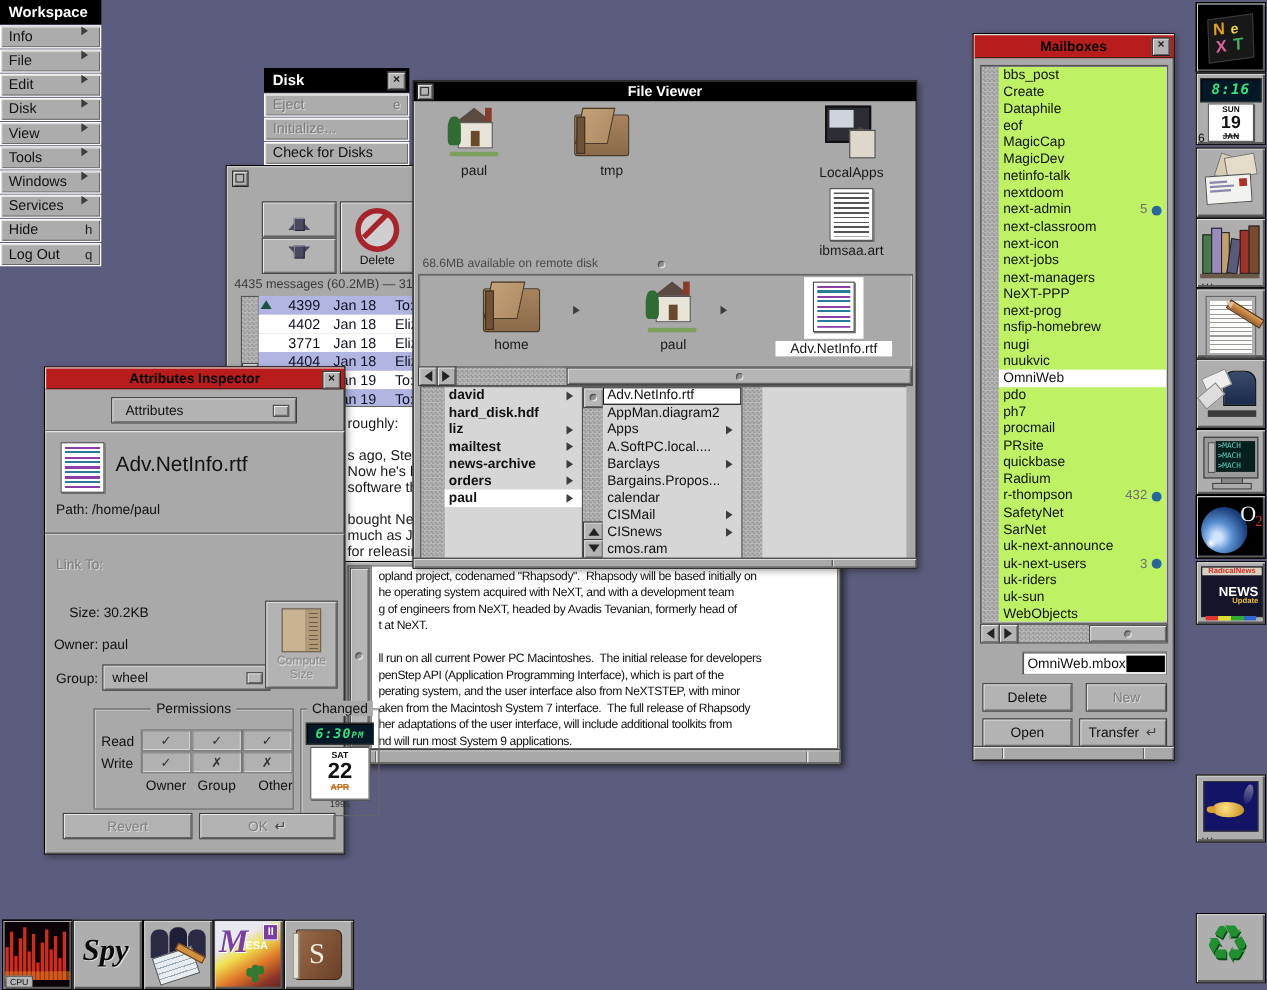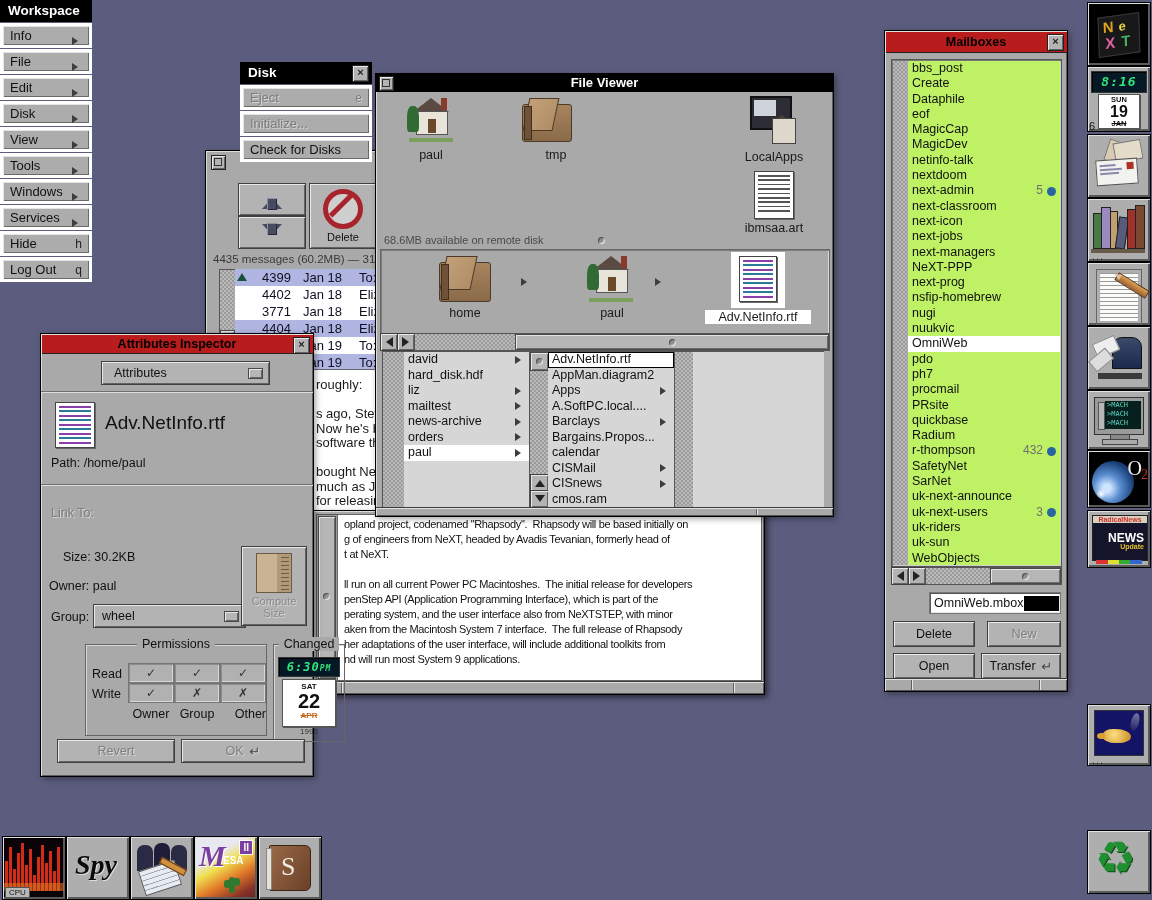--- a/index.html
+++ b/index.html
@@ -32,23 +32,23 @@
     box-shadow:inset 1px 1px 0 #e6e6e6, inset -1px -1px 0 #6a6a6a;}
   .hsep{position:absolute;left:0;right:0;height:2px;
     background:linear-gradient(#6f6f6f 0 1px,#dedede 1px 2px);}
   .popup-glyph{position:absolute;right:6px;top:50%;margin-top:-5px;width:13px;height:9px;background:#b6b6b6;
     border:1px solid #4a4a4a;box-shadow:inset 1px 1px 0 #e8e8e8, inset -1px -1px 0 #666;}
   .ret-glyph{font-size:13px;color:#444;margin-left:6px;}
   
   .menu{position:absolute;}
   .menu .m-title{height:20px;background:#000;color:#fff;font-weight:bold;font-size:13.5px;
     line-height:20px;padding-left:7px;border:1px solid #000;position:relative;}
-  .menu-item{position:relative;height:19px;margin-top:1px;background:#acacac;border:3px solid #ffffff;
+  .menu-item{position:relative;height:19px;margin-top:1px;background:#acacac;border:1px solid #ffffff;
     box-shadow:inset 1px 1px 0 #e4e4e4, inset -1px -1px 0 #6a6a6a;
-    font-size:13px;line-height:18px;padding:0 7px;display:flex;align-items:flex-end;}
+    font-size:13px;line-height:18px;padding:0 7px;display:flex;align-items:flex-start;}
   .menu-item .lbl{flex:1;}
   .menu-item.disabled .lbl,.menu-item.disabled .key{color:#7d7d7d;text-shadow:1px 1px 0 #d6d6d6;}
   .menu-item .key{font-size:12px;color:#222;}
   .menu-arrow{display:none;width:0;height:0;border:4px solid transparent;border-left:6px solid #3d3d3d;margin-left:4px;}
   .menu-arrow.show{display:block;}
   
   .mailrow{display:flex;height:17px;line-height:17px;font-size:13px;color:#101022;background:#fff;align-items:center;}
   .mailrow.hl{background:#b1b5e1;}
   .mr-num{width:42px;text-align:right;}
   .mr-date{width:50px;margin-left:12px;}
@@ -234,20 +234,21 @@
   <div class="nx-win" style="left:312px;top:510px;width:451px;height:183px;">
     <div class="abs" style="left:3px;top:3px;width:20px;height:165px;background:#9d9d9d;border:1px solid #555;">
       <div class="knob" style="left:1px;top:1px;width:16px;height:161px;">
           <span class="dimple" style="left:4px;top:76px;"></span>
         </div>
     </div>
     <div class="abs" style="left:24px;top:3px;width:423px;height:165px;background:#fff;border:1px solid #666;overflow:hidden;">
       <div style="padding:2px 0 0 6px;">
 
       <div class="body-line">opland project, codenamed "Rhapsody".  Rhapsody will be based initially on</div>
+          <div class="body-line">he operating system acquired with NeXT, and with a development team</div>
           <div class="body-line">g of engineers from NeXT, headed by Avadis Tevanian, formerly head of</div>
           <div class="body-line">t at NeXT.</div>
           <div class="body-line"></div>
           <div class="body-line">ll run on all current Power PC Macintoshes.  The initial release for developers</div>
           <div class="body-line">penStep API (Application Programming Interface), which is part of the</div>
           <div class="body-line">perating system, and the user interface also from NeXTSTEP, with minor</div>
           <div class="body-line">aken from the Macintosh System 7 interface.  The full release of Rhapsody</div>
           <div class="body-line">her adaptations of the user interface, will include additional toolkits from</div>
           <div class="body-line">nd will run most System 9 applications.</div>
         </div>
@@ -326,21 +327,21 @@
     <div class="scroll-arrow-btn" style="left:21px;top:259px;">
         <span class="tri-r"></span>
       </div>
     <div class="abs checker" style="left:38px;top:259px;width:414px;height:16px;border:1px solid #555;">
       <div class="knob" style="left:100px;top:0px;width:312px;height:14px;">
           <span class="dimple" style="left:153px;top:4px;"></span>
         </div>
     </div>
 
     <div class="abs checker" style="left:6px;top:277px;width:21px;height:156px;border:1px solid #555;"></div>
-    <div class="bcol" style="left:28px;top:277px;width:125px;height:156px;">
+    <div class="bcol" style="left:28px;top:277px;width:125px;height:156px;font-weight:bold;">
 
         <div class="brow">
           <span class="lbl">david</span>
           <span class="brnch show"></span>
         </div>
 
         <div class="brow">
           <span class="lbl">hard_disk.hdf</span>
           <span class="brnch"></span>
         </div>

